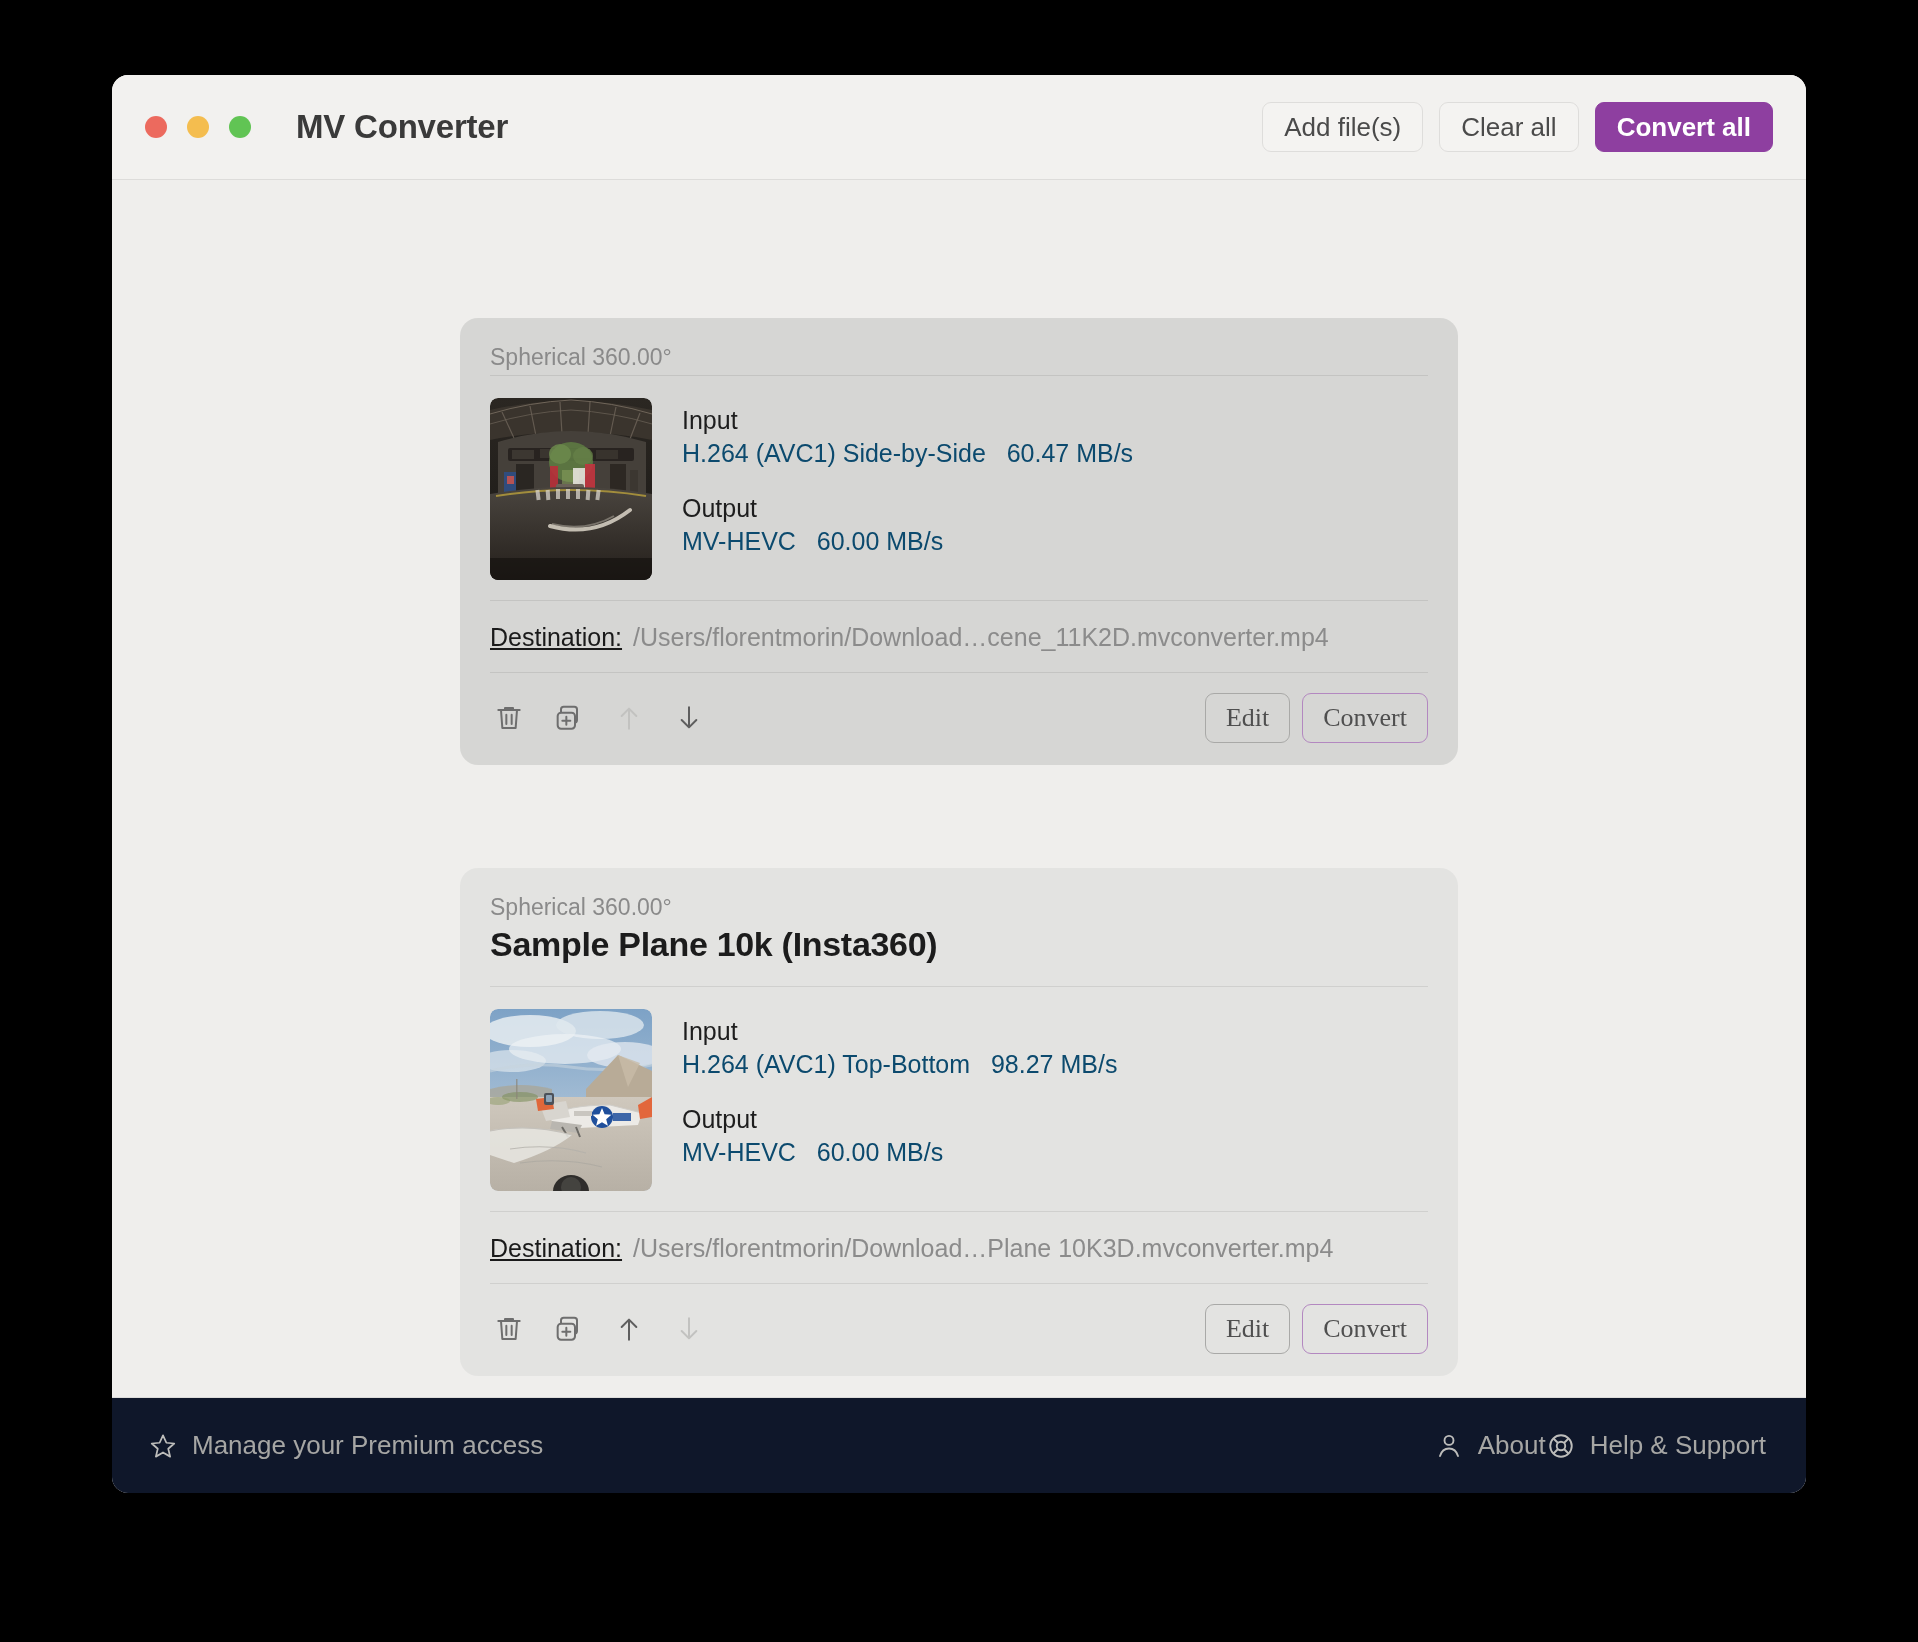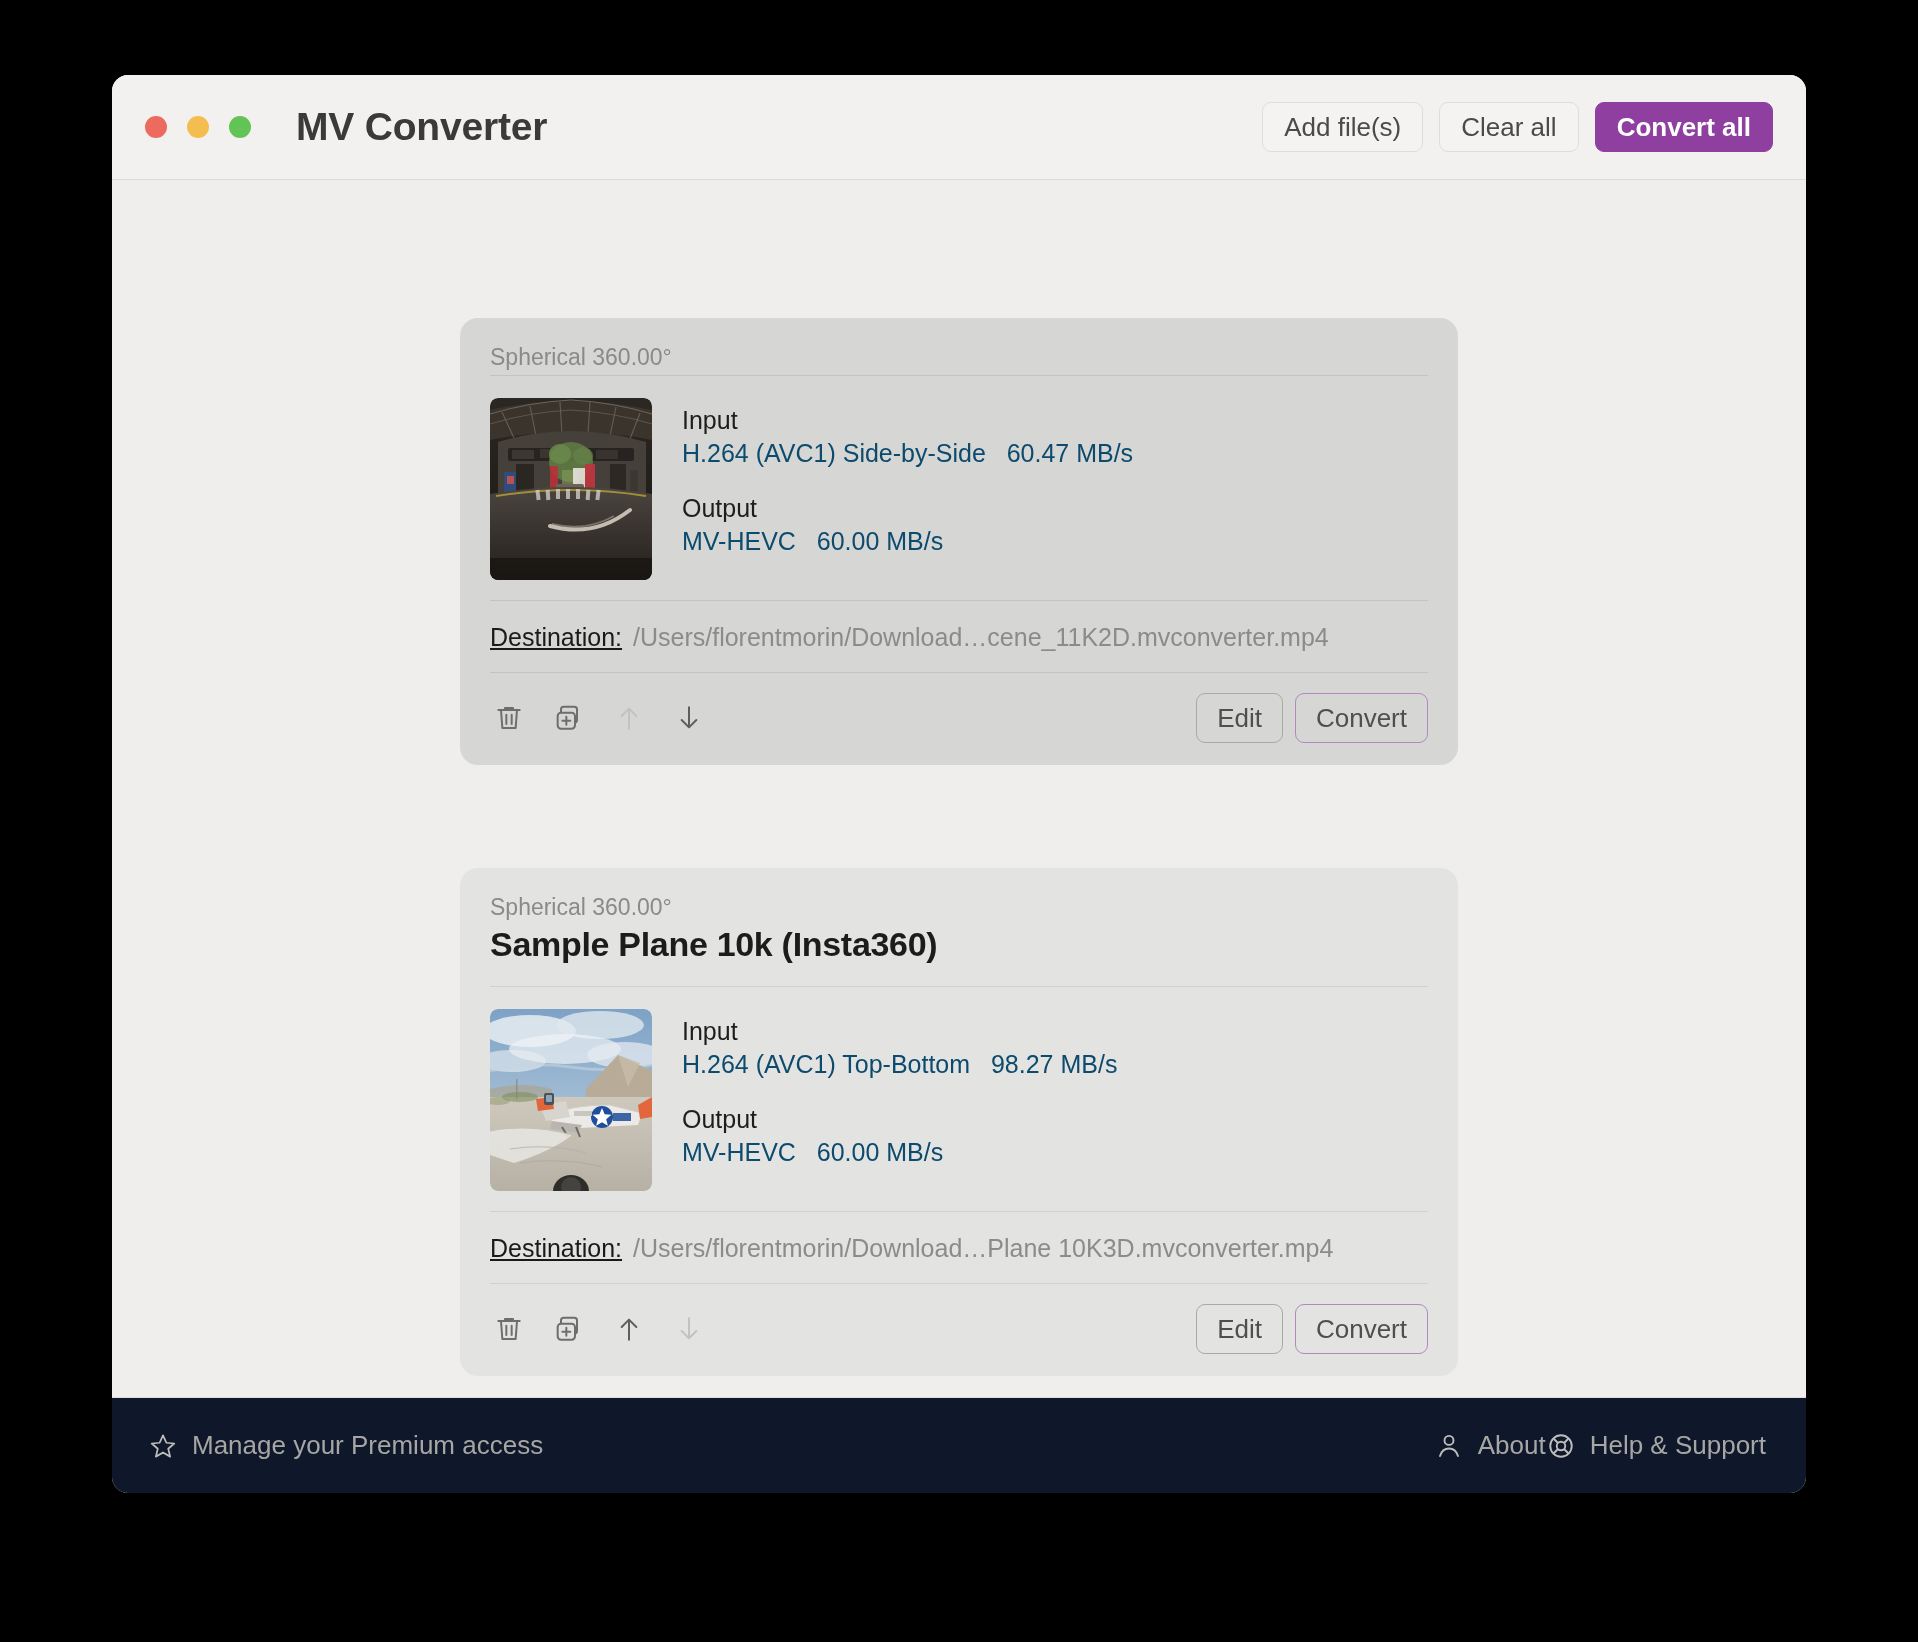--- a/index.html
+++ b/index.html
@@ -31,21 +31,21 @@
     align-items: center;
     padding: 0 33px 0 33px;
   }
   .traffic-lights { display: flex; gap: 20px; align-items: center; }
   .tl { width: 22px; height: 22px; border-radius: 50%; }
   .tl.close  { background: #ec6a5e; }
   .tl.min    { background: #f4bd4f; }
   .tl.max    { background: #61c454; }
   #window-title {
     margin-left: 45px;
-    font-size: 39px;
+    font-size: 33px;
     font-weight: bold;
     color: #3a3a3a;
     letter-spacing: -0.2px;
   }
   #titlebar-actions {
     margin-left: auto;
     display: flex;
     align-items: center;
     gap: 16px;
   }
@@ -144,21 +144,21 @@
   .icon-btns { display: flex; gap: 22px; align-items: center; }
   .icon-btn {
     width: 38px; height: 38px;
     display: flex; align-items: center; justify-content: center;
   }
   .icon-btn svg { width: 32px; height: 32px; display: block; }
   .ic-on  { stroke: #6e6e6e; }
 
   .right-btns { margin-left: auto; display: flex; gap: 12px; }
   .cbtn {
-    font-family: Liberation Sans, sans-serif;
+    font-family: Liberation Serif, serif;
     font-size: 26px;
     color: #4f4f4f;
     background: transparent;
     border: 1px solid #a9a9a7;
     border-radius: 9px;
     padding: 11px 20px;
     line-height: 1;
   }
   .cbtn.accent { border-color: #b388c0; }
 

